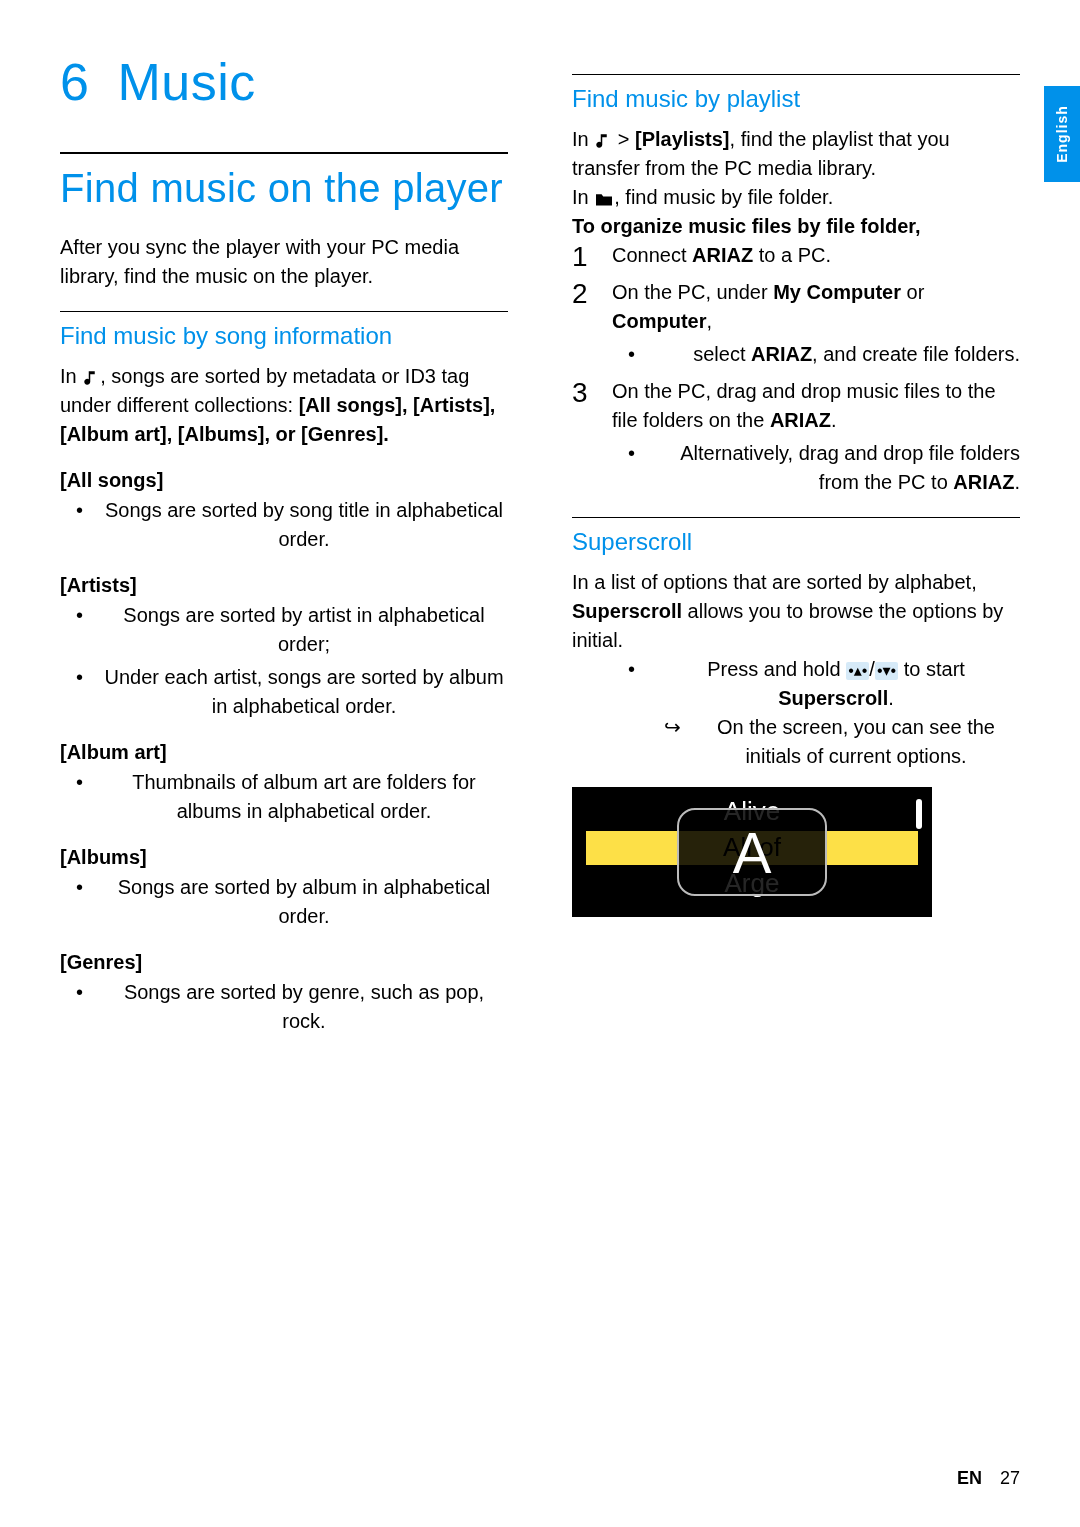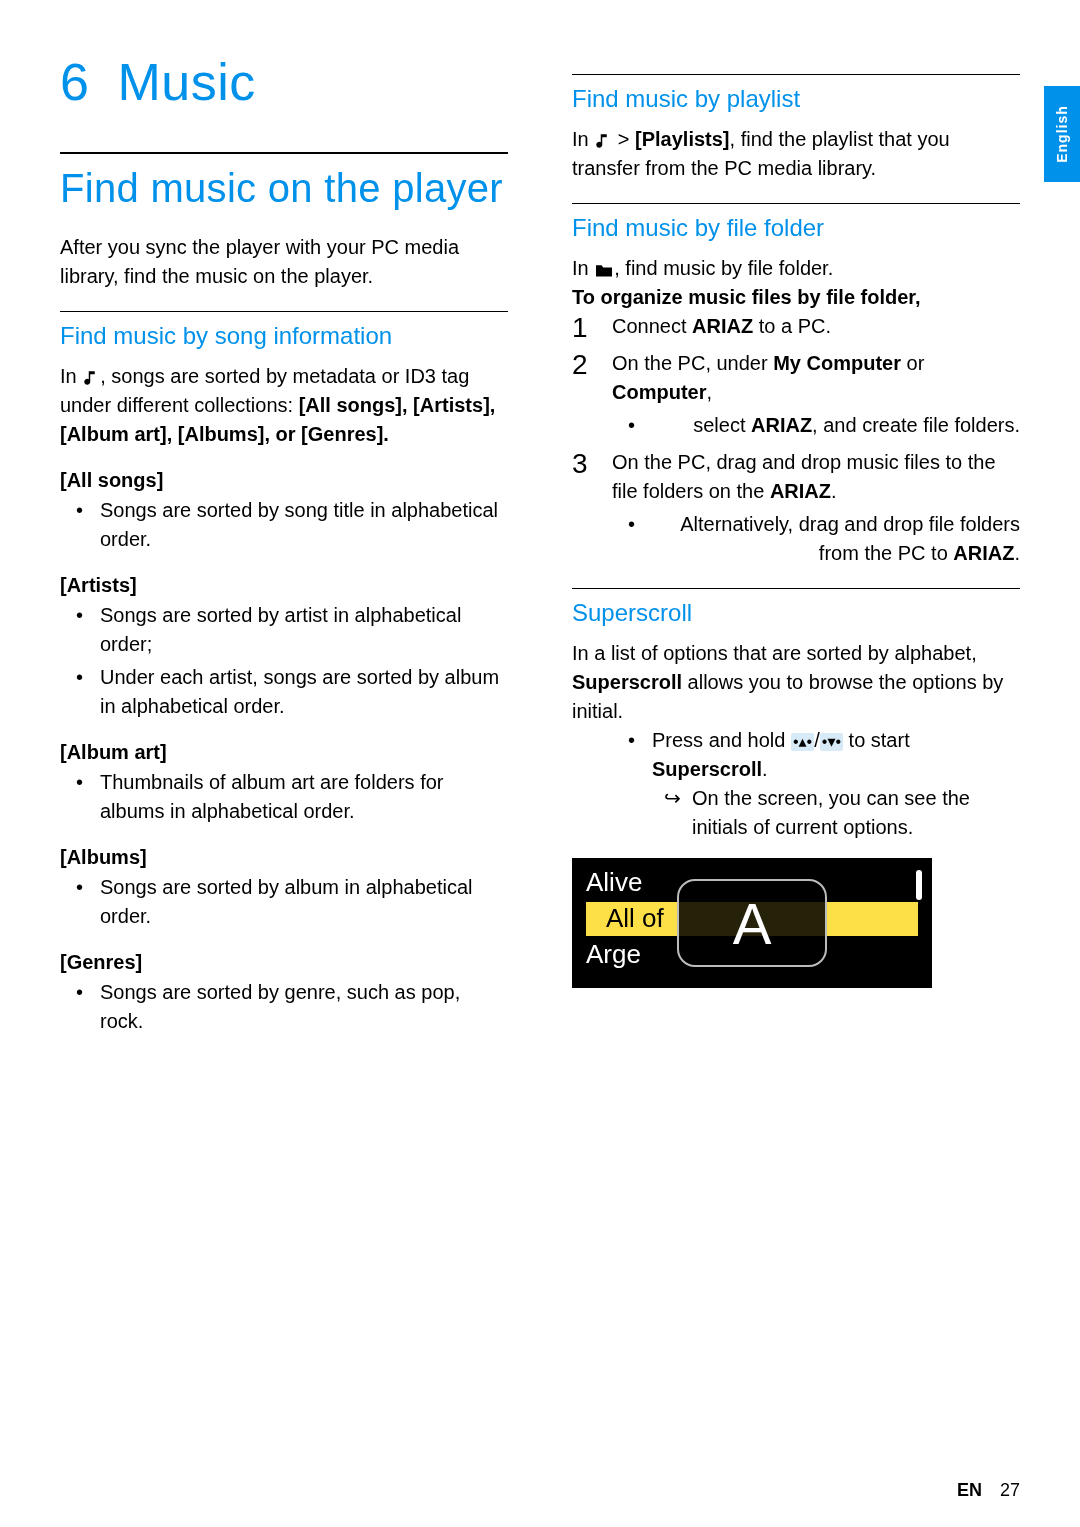--- a/index.html
+++ b/index.html
@@ -9,42 +9,42 @@
   .lang-tab span { transform: rotate(-90deg); letter-spacing: 1px; white-space: nowrap; }
   .columns { display: flex; gap: 64px; }
   .col { flex: 1; }
   .chapter { font-size: 52px; color: #0091ea; font-weight: 400; margin-bottom: 40px; letter-spacing: 0.5px; }
   .chapter .num { margin-right: 28px; }
   .h1 { font-size: 40px; color: #0091ea; font-weight: 400; border-top: 2px solid #000; padding-top: 12px; margin-bottom: 22px; letter-spacing: 0.3px; }
   .h2 { font-size: 24px; color: #0091ea; font-weight: 400; border-top: 1px solid #000; padding-top: 10px; margin-top: 20px; margin-bottom: 12px; }
   .body { font-size: 20px; line-height: 1.45; font-weight: 300; }
   .body strong, .bold { font-weight: 600; }
   .group-title { font-size: 20px; font-weight: 600; margin-top: 20px; margin-bottom: 4px; }
-  ul.bullets { list-style: none; padding-left: 40px; }
+  ul.bullets { list-style: none; padding-left: 40px; text-align: center; }
   ul.bullets > li { position: relative; font-size: 20px; line-height: 1.45; font-weight: 300; margin-bottom: 4px; }
   ul.bullets > li::before { content: "•"; position: absolute; left: -24px; top: 0; font-size: 20px; }
   ol.steps { list-style: none; padding-left: 0; counter-reset: step; }
   ol.steps > li { position: relative; padding-left: 40px; font-size: 20px; line-height: 1.45; font-weight: 300; margin-bottom: 8px; }
   ol.steps > li .num { position: absolute; left: 0; top: -4px; font-size: 28px; font-weight: 400; font-family: Arial, sans-serif; }
   ul.sub { list-style: none; padding-left: 40px; margin-top: 4px; }
   ul.sub > li { position: relative; font-size: 20px; line-height: 1.45; font-weight: 300; text-align: right; }
   ul.sub > li::before { content: "•"; position: absolute; left: -24px; top: 0; }
   ul.arrow { list-style: none; padding-left: 40px; }
   ul.arrow > li { position: relative; font-size: 20px; line-height: 1.45; font-weight: 300; }
   ul.arrow > li::before { content: "↪"; position: absolute; left: -28px; top: 0; font-size: 20px; }
   .icon-note { display: inline-block; vertical-align: middle; }
   .icon-folder { display: inline-block; vertical-align: middle; }
   .icon-updown { display: inline-block; vertical-align: middle; background: #d6eaf8; padding: 1px 2px; border-radius: 2px; font-size: 16px; line-height: 1; }
-  .superscroll-img { margin-top: 16px; width: 360px; height: 130px; background: #000; position: relative; padding: 8px 14px; }
+  .superscroll-img { margin-top: 16px; width: 360px; height: 130px; background: #000; position: relative; padding: 8px 14px; text-align: center; }
   .superscroll-img .row { color: #fff; font-size: 26px; font-weight: 400; line-height: 1.3; position: relative; z-index: 1; }
   .superscroll-img .row.sel { background: #fde047; color: #000; padding: 0 20px; margin: 2px 0; }
   .superscroll-img .overlay { position: absolute; left: 50%; top: 50%; transform: translate(-50%,-50%); width: 150px; height: 88px; background: rgba(0,0,0,0.85); border: 2px solid #bbb; border-radius: 18px; display: flex; align-items: center; justify-content: center; z-index: 2; }
   .superscroll-img .overlay span { color: #fff; font-size: 58px; font-weight: 400; font-family: Arial, sans-serif; }
   .superscroll-img .scrollbar { position: absolute; right: 10px; top: 12px; width: 6px; height: 30px; background: #fff; border-radius: 3px; z-index: 3; }
-  .footer { position: absolute; bottom: 26px; right: 60px; font-size: 18px; text-align: right; }
+  .footer { position: absolute; bottom: 38px; right: 60px; font-size: 18px; text-align: right; }
   .footer .lang { font-weight: 600; margin-right: 18px; }
 </style>
 </head>
 <body>
 
 <div class="page">
 
   <div class="lang-tab">
     <span>English</span>
   </div>
@@ -97,21 +97,20 @@
 
     <div class="col">
 
       <div class="h2" style="margin-top:22px">Find music by playlist</div>
       <p class="body">
         <span>In </span><svg class="icon-note" width="18" height="18" viewBox="0 0 24 24">
             <path d="M9 3v10.55A4 4 0 1 0 11 17V7h6V3H9z" fill="#000"></path>
           </svg><span> &gt; </span><span class="bold">[Playlists]</span><span>, find the playlist that you transfer from the PC media library.</span>
       </p>
 
-      <div class="h2">Find music by file folder</div>
       <p class="body">
         <span>In </span><svg class="icon-folder" width="20" height="16" viewBox="0 0 24 20">
             <path d="M2 4h7l2 3h11v11H2z" fill="#000"></path>
           </svg><span>, find music by file folder.</span>
       </p>
       <p class="body bold">To organize music files by file folder,</p>
 
       <ol class="steps">
         <li>
           <span class="num">1</span>

